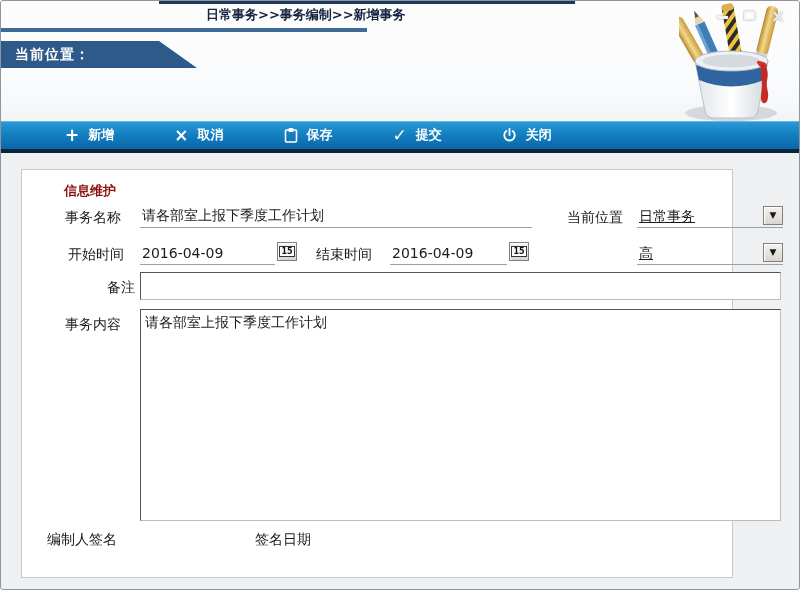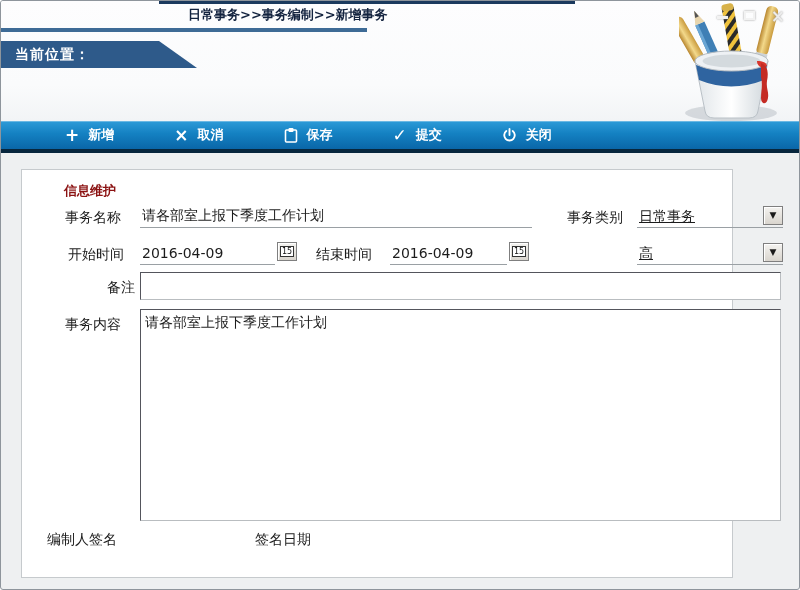--- a/index.html
+++ b/index.html
@@ -17,21 +17,21 @@
   .topbar { position:absolute; top:0; left:0; width:100%; height:31px; }
   .tb-blue {
     position:absolute; top:0; left:0; width:196px; height:27px;
     background:#2e5a8a;
     clip-path:polygon(0 0,158px 0,100% 100%,0 100%);
     color:#fff; font-size:14px; font-weight:bold; line-height:27px;
     padding-left:14px; letter-spacing:1px;margin-top:40px;
   }
   .tb-topline { position:absolute; top:0; left:158px; width:416px; height:3px; background:#1b3a5e; }
   .tb-crumb {
-    position:absolute; top:3px; left:187px; height:24px; line-height:22px;
+    position:absolute; top:3px; left:205px; height:24px; line-height:22px;
     font-size:13px; font-weight:bold; color:#13233f; white-space:nowrap;
   }
   .tb-underline { position:absolute; top:27px; left:0; width:366px; height:4px; background:#3e6b96; }
   .page-title {
     position:absolute; top:44px; left:28px; font-size:28px; font-weight:bold;
     color:#ffffff; letter-spacing:2px; z-index:2;
     text-shadow:1px 1px 3px rgba(45,45,45,.95),-1px -1px 3px rgba(45,45,45,.95),
                 1px -1px 3px rgba(45,45,45,.95),-1px 1px 3px rgba(45,45,45,.95),0 0 5px rgba(45,45,45,.8);
   }
   .bucket-art { position:absolute; top:0; right:2px; width:118px; height:122px; z-index:1; }
@@ -68,21 +68,21 @@
   .combo-btn, .cal-btn {
     position:absolute; width:20px; height:19px;
     background:linear-gradient(180deg,#f4f3f0,#d9d5ce);
     border:1px solid #7f7f7f; box-shadow:inset 1px 1px 0 #fff;
     display:flex; align-items:center; justify-content:center; cursor:pointer;
   }
   .combo-btn { right:0; top:0; }
   .combo-btn span { font-size:9px; color:#1a1a1a; line-height:1; }
   .cal-btn span {
     display:inline-block; font-size:8px; line-height:9px; color:#111;
-    border:1px solid #333; background:#fff; padding:0 1px; font-weight:normal;
+    border:1px solid #333; background:#fff; padding:0 1px; font-weight:bold;
   }
   .box-input {
     position:absolute; background:#fff; border:1px solid;
     border-color:#54555c #b9bdc0 #b9bdc0 #54555c;
     font-size:14px; color:#1c1c1c; font-family:inherit; outline:none; padding:2px 4px;
   }
   textarea.box-input { resize:none; line-height:1.5; }
 </style>
 </head>
 <body>
@@ -191,21 +191,21 @@
       </span>
       <span>关闭</span>
     </div>
   </div>
 
   <div class="panel">
     <div class="section-title">信息维护</div>
 
     <div class="fl" style="left:43px; top:39px;">事务名称</div>
     <input class="u-input" style="left: 118px; top: 36px; width: 392px;" value="请各部室上报下季度工作计划">
-    <div class="fl" style="left:545px; top:39px;">事务类别</div>
+    <div class="fl" style="left:545px; top:39px;">当前位置</div>
     <div class="combo" style="left:615px; top:36px;">
       <span class="combo-value">日常事务</span>
       <span class="combo-btn">
         <span>▼</span>
       </span>
     </div>
 
     <div class="fl" style="left:46px; top:76px;">开始时间</div>
     <input class="u-input" style="left: 118px; top: 73px; width: 135px;" value="2016-04-09">
     <span class="cal-btn" style="left:255px; top:72px;">

